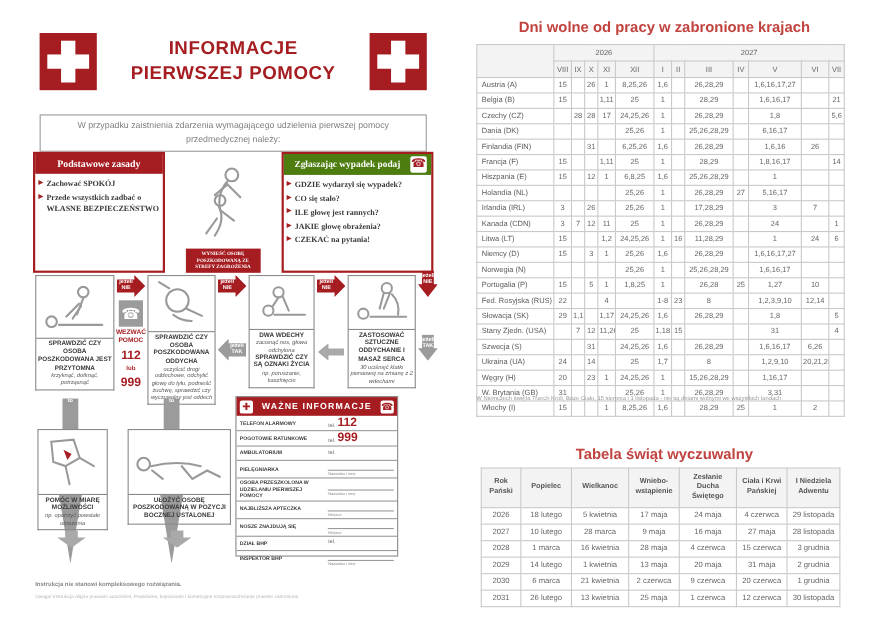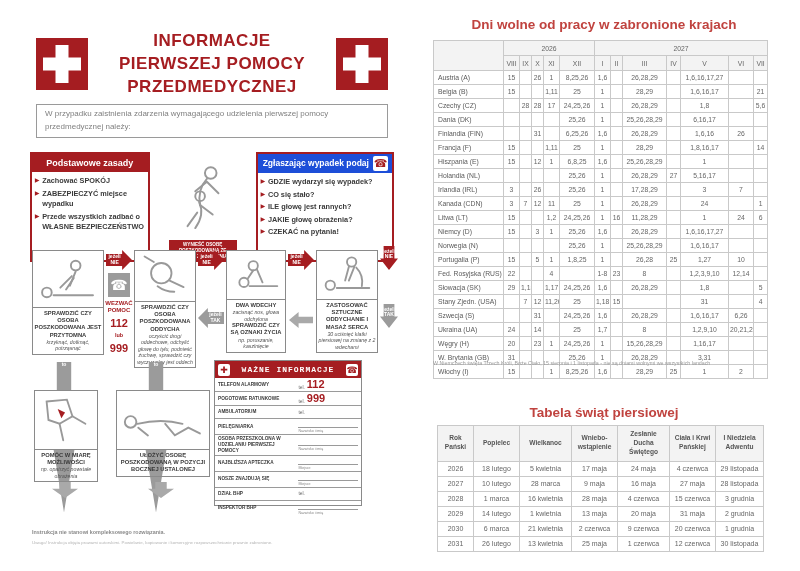--- a/index.html
+++ b/index.html
@@ -5,28 +5,28 @@
   html,body{margin:0;padding:0;background:#fff;}
   body{width:800px;height:571px;position:relative;overflow:hidden;
        font-family:"Liberation Sans",sans-serif;color:#333;}
   
   .poster{position:absolute;left:24px;top:24px;width:376px;height:530px;}
   .poster-header{position:absolute;top:6px;left:0;right:0;display:flex;align-items:center;justify-content:space-between;padding:0 12px;}
   .cross{width:52px;height:52px;background:#a51d21;position:relative;flex:0 0 auto;}
   .cross::before{content:"";position:absolute;left:50%;top:7px;bottom:7px;width:13px;transform:translateX(-50%);background:#fff;}
   .cross::after{content:"";position:absolute;top:50%;left:7px;right:7px;height:13px;transform:translateY(-50%);background:#fff;}
   .poster-title{flex:1;text-align:center;color:#a51d21;font-weight:bold;font-size:17px;line-height:1.35;letter-spacing:.5px;}
-  .intro-box{position:absolute;top:80px;left:12px;right:12px;border:1px solid #9a9a9a;padding:3px 8px;
-             font-size:8px;color:#808080;line-height:1.6;}
-  .row1{position:absolute;top:128px;left:6px;right:6px;height:110px;display:flex;gap:19px;}
+  .intro-box{position:absolute;top:80px;left:12px;right:12px;border:1px solid #9a9a9a;padding:3px 22px;
+             font-size:8px;color:#808080;text-align:center;line-height:1.6;}
+  .row1{position:absolute;top:114px;left:6px;right:6px;height:110px;display:flex;gap:19px;font-family:Liberation Serif, serif;}
   .rules-box,.report-box{border:2px solid #a51d21;background:#fff;}
   .rules-box{width:136px;}
   .report-box{width:158px;}
   .box-hdr{background:#a51d21;color:#fff;font-weight:bold;font-size:9px;text-align:center;padding:4px 2px;}
-  .box-hdr2{background:#1d4ed8;color:#fff;display:flex;align-items:center;padding:2px 4px;gap:3px;}
+  .box-hdr2{background:#4d7c0f;color:#fff;display:flex;align-items:center;padding:2px 4px;gap:3px;}
   .hdr2-txt{flex:1;font-weight:bold;font-size:8.5px;text-align:center;line-height:1.2;}
   .phone-badge{width:15px;height:15px;background:#fff;color:#a51d21;border-radius:2px;font-size:11px;line-height:15px;text-align:center;flex:0 0 auto;}
   ul.blist{list-style:none;margin:4px 3px;padding:0;}
   ul.blist li{display:flex;gap:3px;font-size:7.3px;font-weight:bold;color:#3a3a3a;line-height:1.45;margin-bottom:2px;}
   ul.blist li .bul{color:#a51d21;font-size:5.5px;line-height:1.8;}
   .mid-illu{flex:1;display:flex;flex-direction:column;align-items:center;justify-content:flex-end;}
   .carry-cap{background:#a51d21;color:#fff;font-weight:bold;font-size:4.6px;text-align:center;padding:2px;width:64px;line-height:1.3;}
   
   .panel{position:absolute;}
   .pimg{border:1px solid #8a8a8a;display:flex;align-items:center;justify-content:center;background:#fff;}
@@ -44,21 +44,21 @@
   .bigarr{background:#a9a9a9;}
   .bigarr.down{clip-path:polygon(28% 0,72% 0,72% 42%,100% 42%,50% 100%,0 42%,28% 42%);}
   .bigarr.left{clip-path:polygon(100% 30%,40% 30%,40% 0,0 50%,40% 100%,40% 70%,100% 70%);}
   .phone-gray{width:22px;height:24px;background:#9b9b9b;color:#fff;font-size:14px;text-align:center;line-height:24px;}
   .call-txt{color:#a51d21;font-weight:bold;font-size:6px;text-align:center;line-height:1.2;}
   .call-num{color:#a51d21;font-weight:bold;font-size:11px;text-align:center;line-height:1.1;}
   .call-or{color:#a51d21;font-weight:bold;font-size:5.5px;text-align:center;line-height:1.1;}
   
   .info-box{position:absolute;left:190px;top:336px;width:148px;height:146px;border:1px solid #8a8a8a;display:flex;flex-direction:column;box-sizing:border-box;}
   .info-hdr{background:#a51d21;height:17px;display:flex;align-items:center;padding:0 3px;gap:3px;flex:0 0 auto;}
-  .info-hdr .ttl{flex:1;color:#fff;font-weight:bold;font-size:8px;text-align:center;letter-spacing:1px;font-family:Liberation Mono, monospace;}
+  .info-hdr .ttl{flex:1;color:#fff;font-weight:bold;font-size:8px;text-align:center;letter-spacing:1px;}
   .mini-badge{width:12px;height:12px;background:#fff;color:#a51d21;border-radius:2px;font-size:9px;line-height:12px;text-align:center;flex:0 0 auto;}
   .info-rows{flex:1;display:flex;flex-direction:column;}
   .info-row{flex:1 1 auto;border-bottom:1px solid #9a9a9a;display:flex;align-items:center;padding:1px 3px;gap:2px;min-height:10px;overflow:hidden;}
   .info-row:last-child{border-bottom:none;}
   .info-label{width:56%;font-size:4.7px;font-weight:bold;color:#3a3a3a;line-height:1.25;}
   .info-right{flex:1;display:flex;align-items:flex-end;gap:2px;}
   .info-prefix{font-size:4.8px;color:#666;}
   .info-value{font-size:11px;font-weight:bold;color:#a51d21;line-height:1;}
   .info-lineblock{flex:1;display:flex;flex-direction:column;}
   .info-line{border-bottom:1px solid #9a9a9a;height:7px;}
@@ -90,38 +90,33 @@
 
 <div class="page">
 
   <div class="poster">
 
     <div class="poster-header">
       <div class="cross"></div>
       <div class="poster-title">
         <div>INFORMACJE</div>
         <div>PIERWSZEJ POMOCY</div>
-        <div>PRZEDMEDYCZNEJ</div>
       </div>
       <div class="cross"></div>
     </div>
 
     <div class="intro-box">W przypadku zaistnienia zdarzenia wymagającego udzielenia pierwszej pomocy przedmedycznej należy:</div>
 
     <div class="row1">
       <div class="rules-box">
         <div class="box-hdr">Podstawowe zasady</div>
         <ul class="blist" id="rules-list">
             <li>
               <span class="bul">▶</span>
               <span class="txt">Zachować SPOKÓJ</span>
-            </li>
-            <li>
-              <span class="bul">▶</span>
-              <span class="txt">ZABEZPIECZYĆ miejsce wypadku</span>
             </li>
             <li>
               <span class="bul">▶</span>
               <span class="txt">Przede wszystkich zadbać o WŁASNE BEZPIECZEŃSTWO</span>
             </li>
           </ul>
       </div>
       <div class="mid-illu">
         <svg viewBox="0 0 60 78" width="58" height="76" fill="none" stroke="#999" stroke-width="2" stroke-linecap="round">
           <circle cx="38" cy="9" r="6"></circle>
@@ -745,21 +740,21 @@
             <td>28,29</td>
             <td>25</td>
             <td>1</td>
             <td>2</td>
             <td></td>
           </tr>
         </tbody>
     </table>
     <div id="t1-note">W Niemczech święta Trzech Króli, Boże Ciało, 15 sierpnia i 1 listopada - nie są dniami wolnymi we wszystkich landach</div>
 
-    <div class="t-title" style="top:405px">Tabela świąt piersiowej</div>
+    <div class="t-title" style="top:405px">Tabela świąt wyczuwalny</div>
     <table class="dtab" id="t2">
       <colgroup>
         <col style="width:36px">
           <col style="width:46px">
           <col style="width:52px">
           <col style="width:46px">
           <col style="width:52px">
           <col style="width:46px">
           <col style="width:48px">
       </colgroup>

